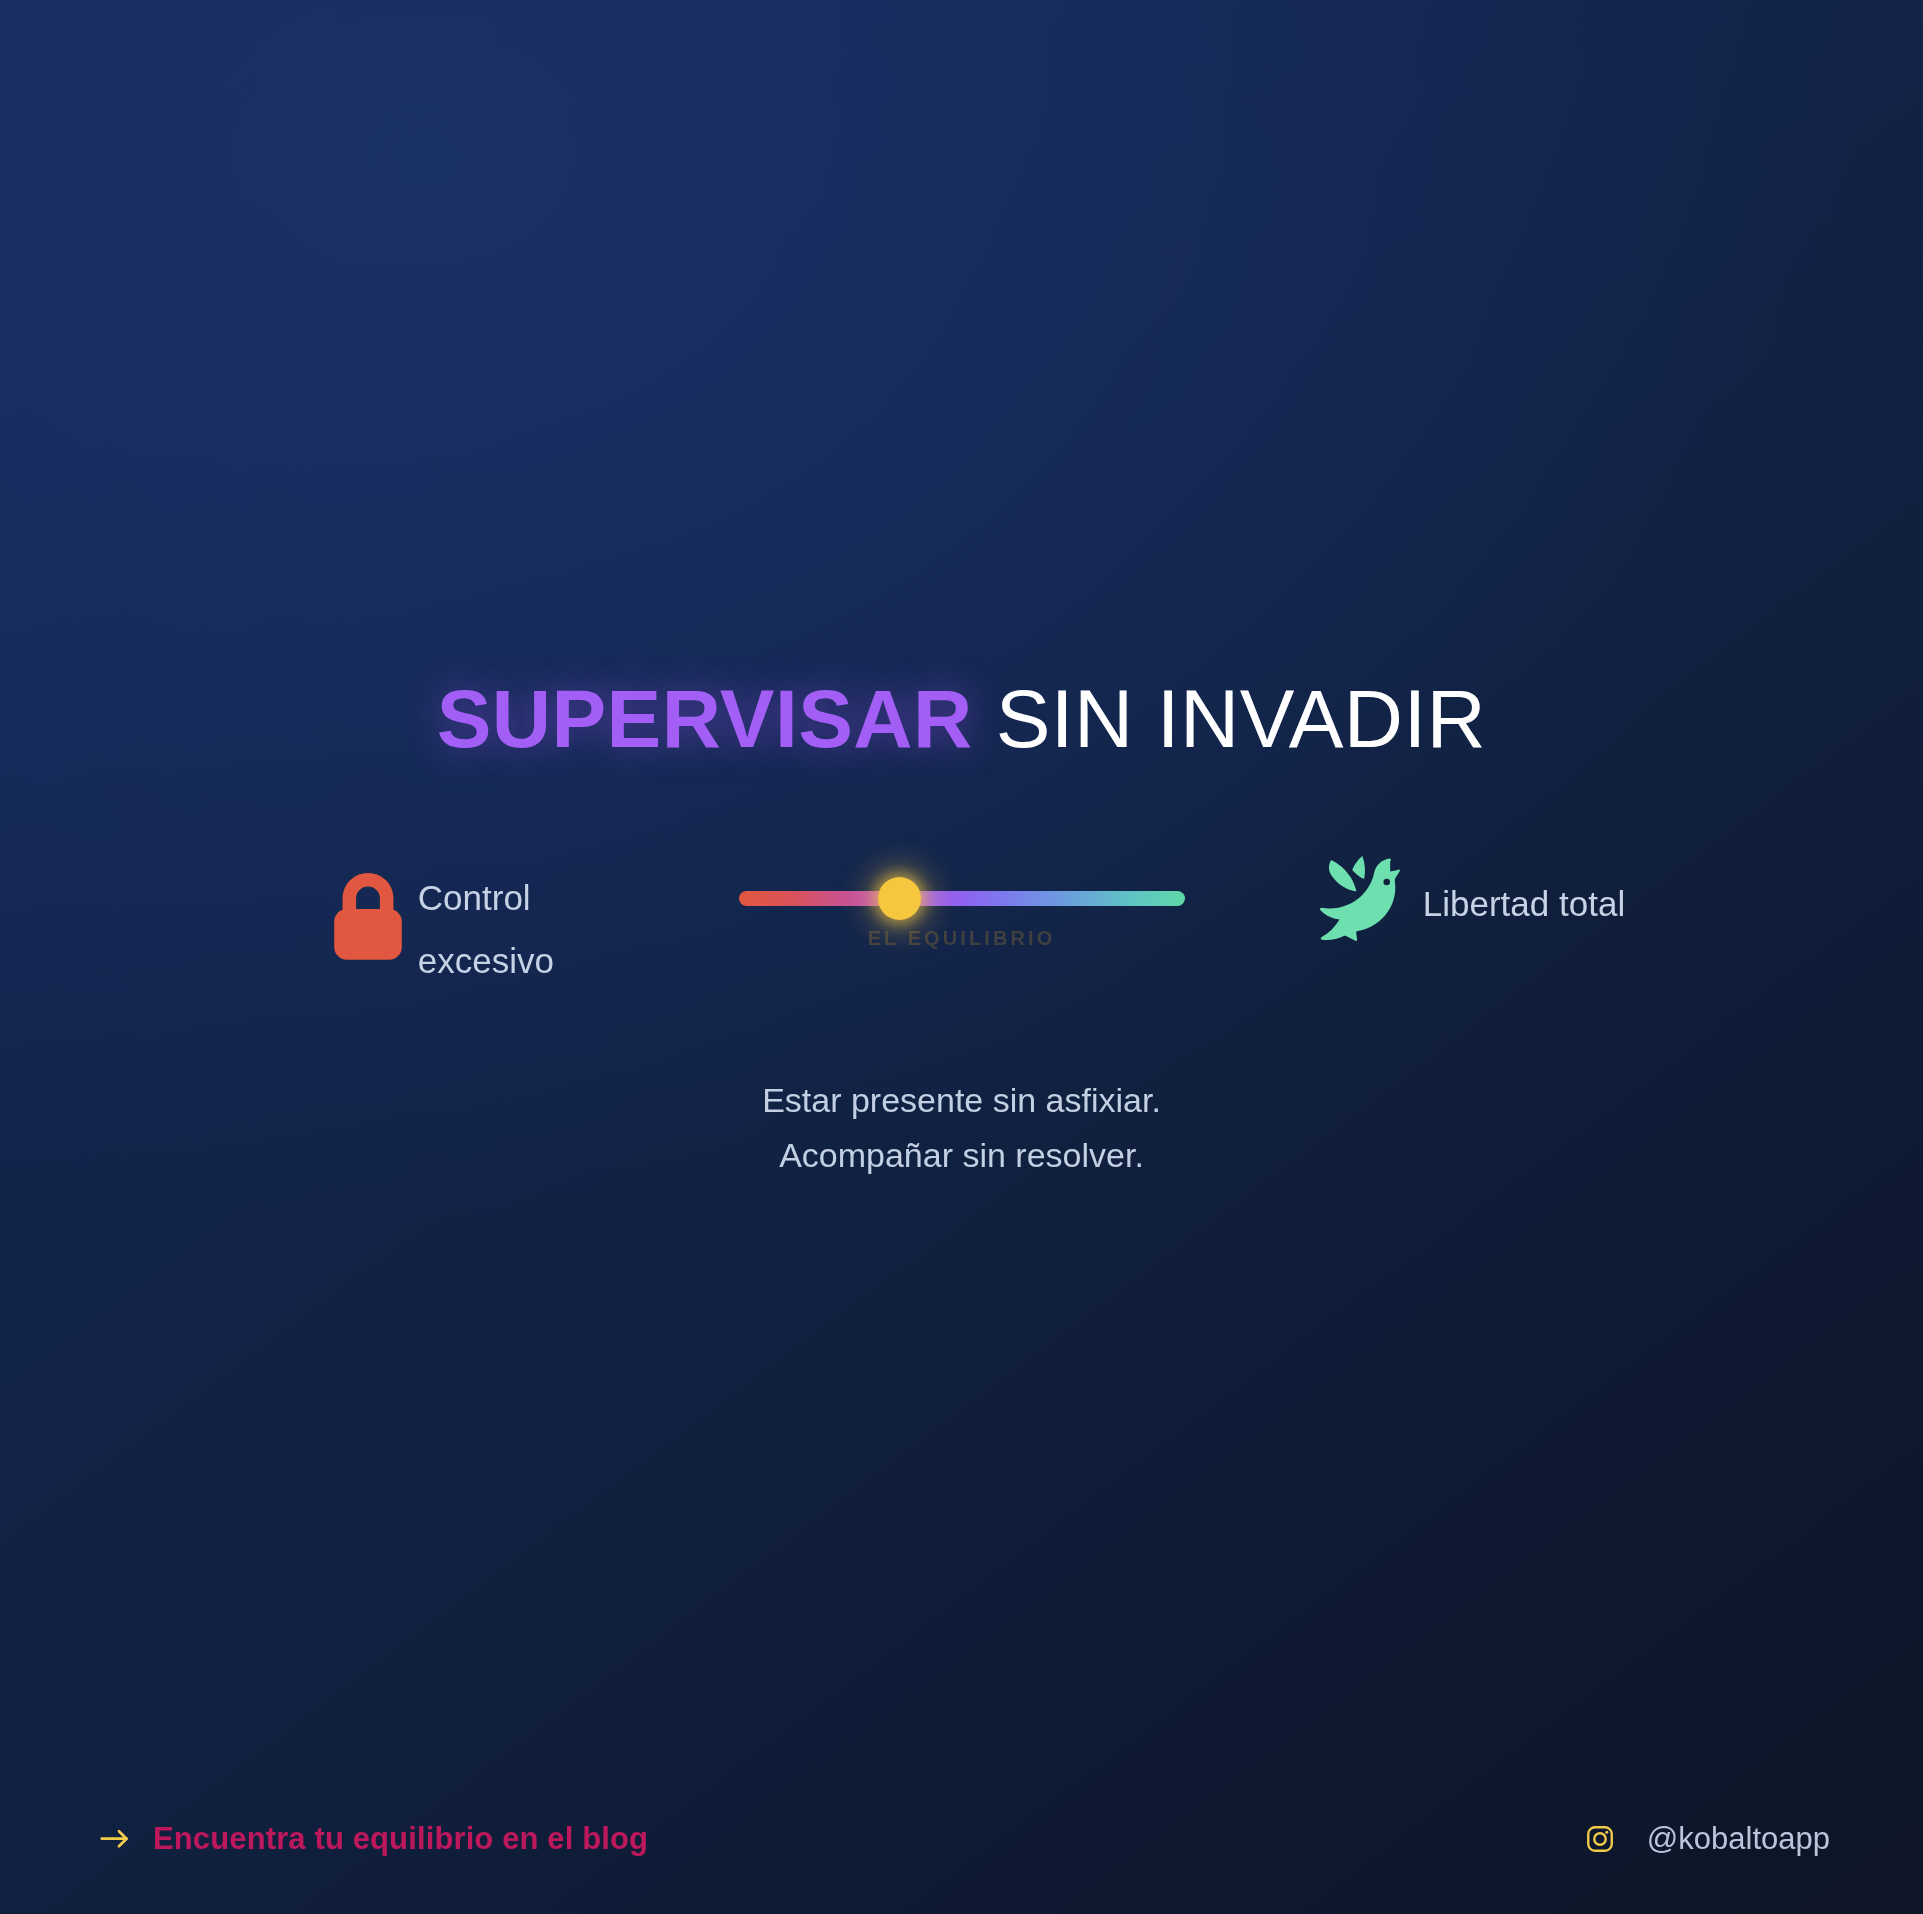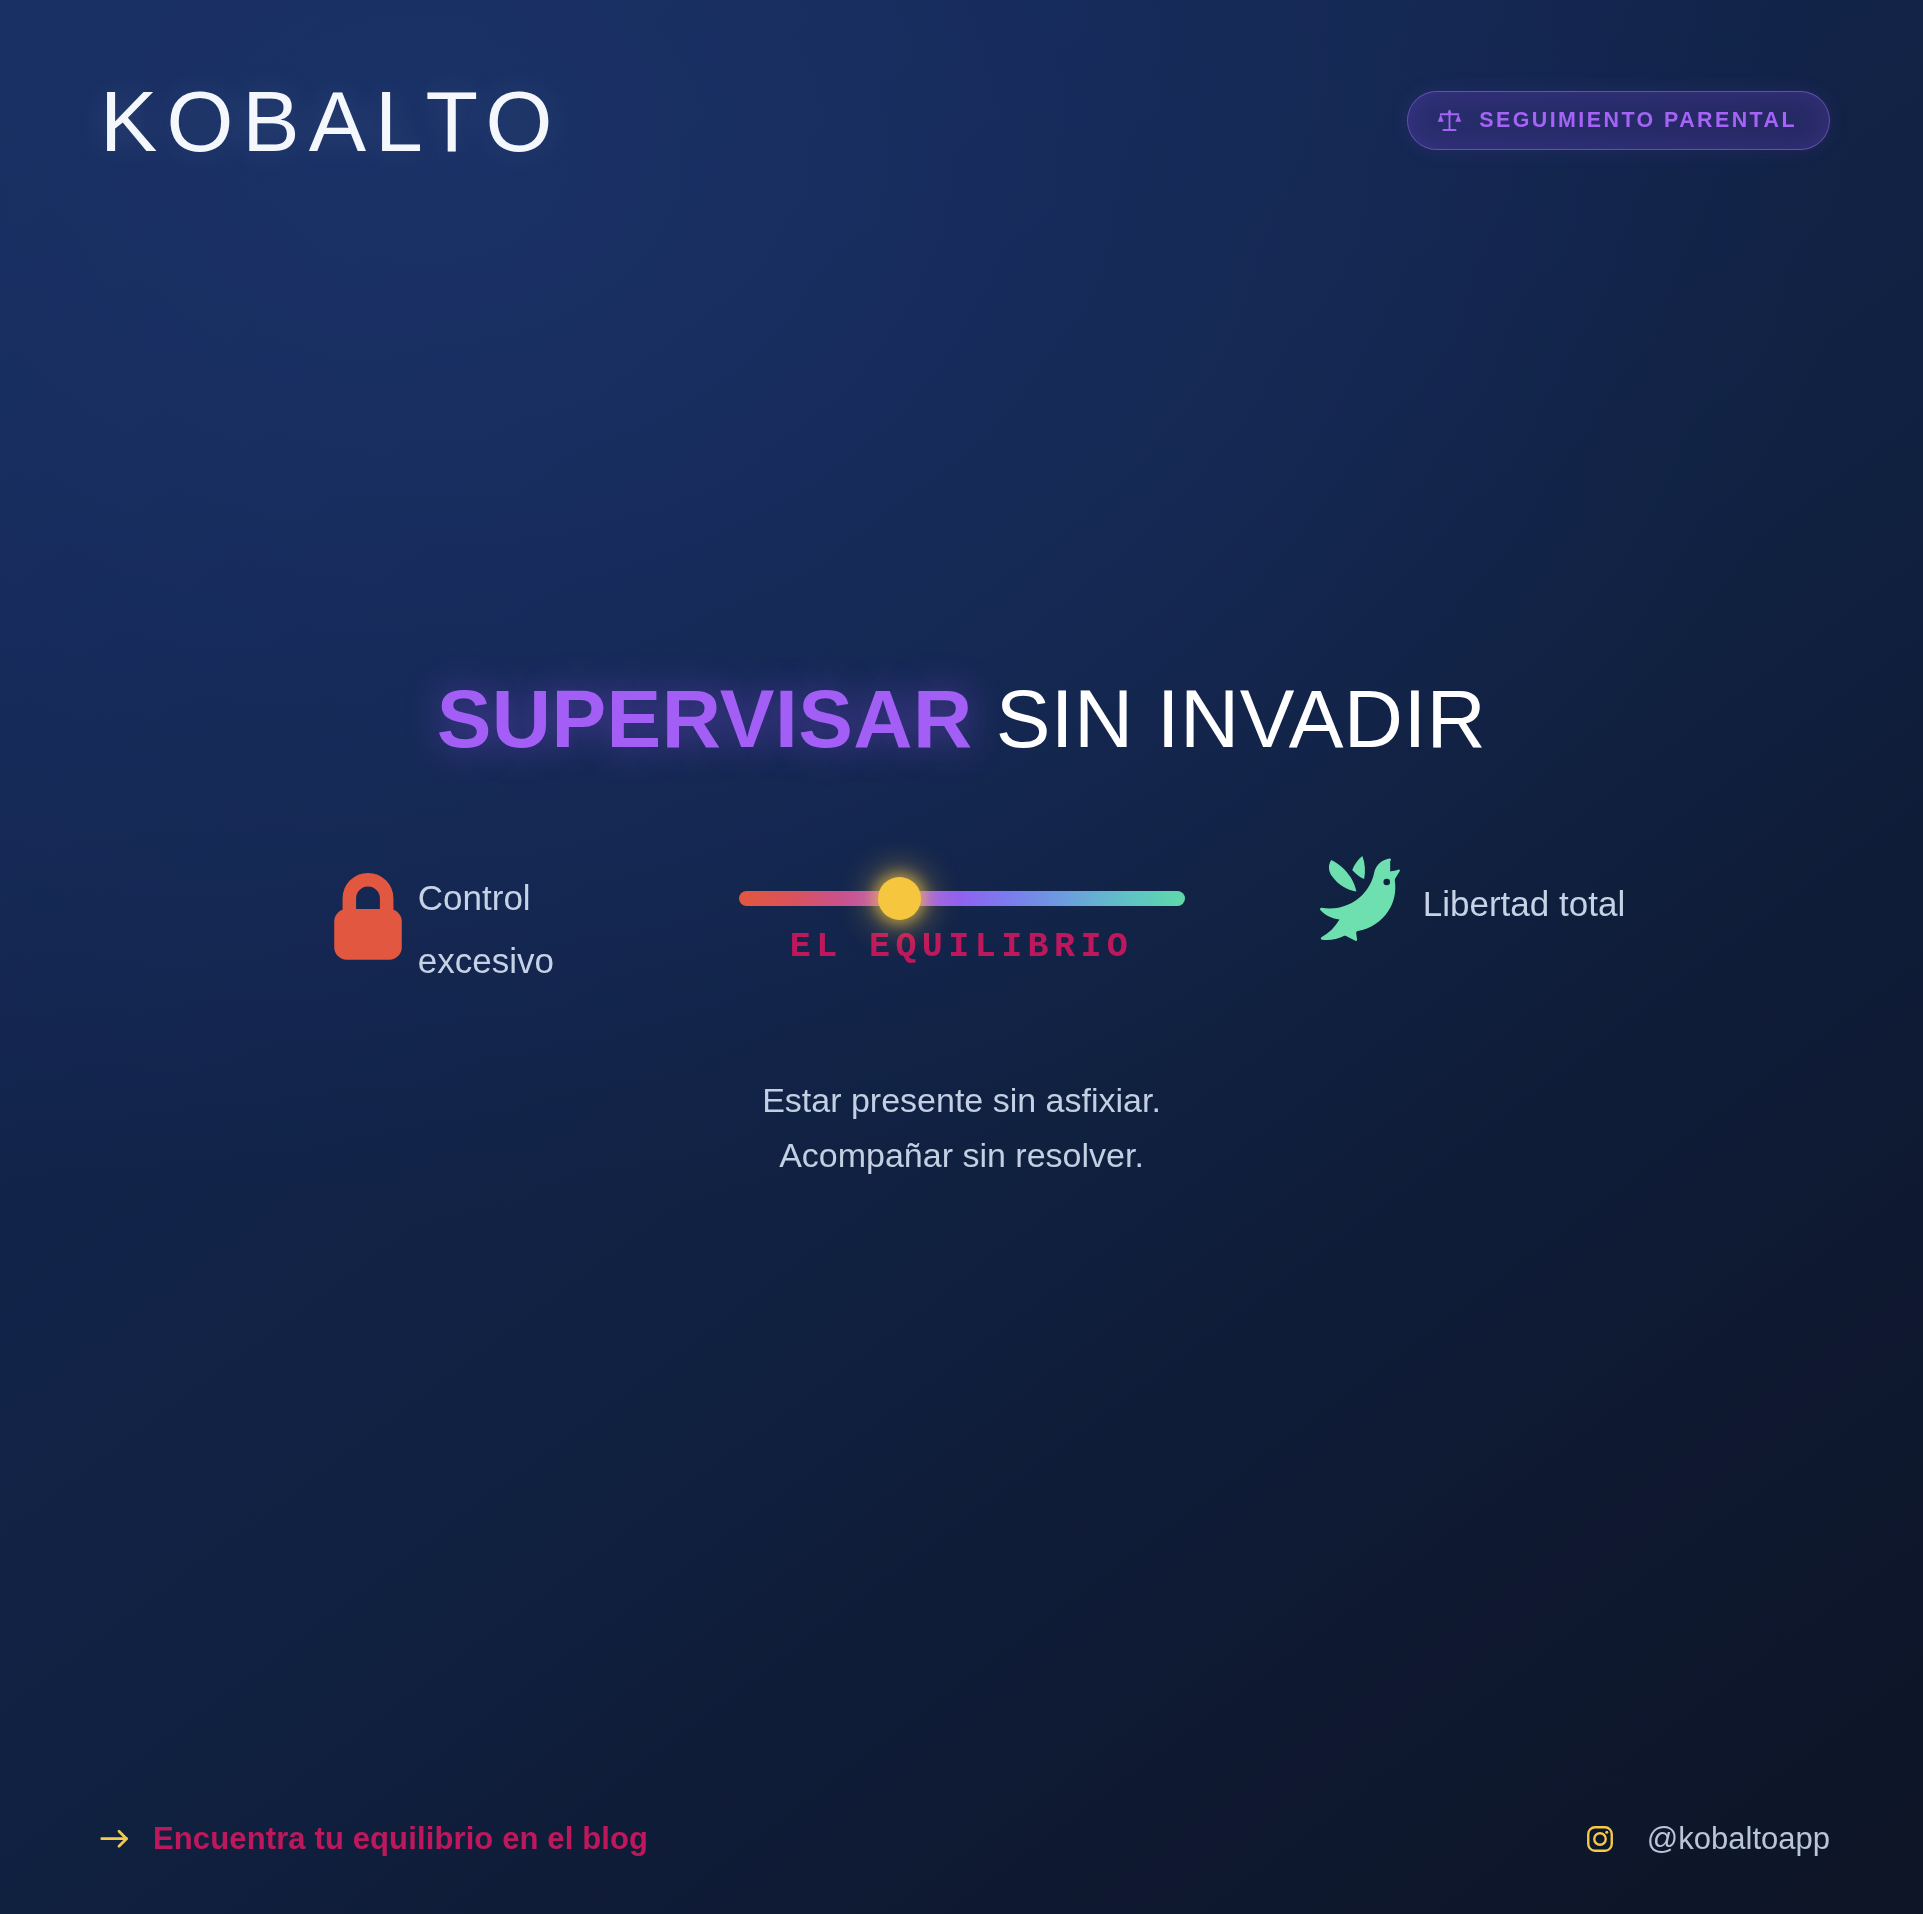--- a/index.html
+++ b/index.html
@@ -162,26 +162,25 @@
     width:43px; height:43px;
     margin:-21.4px 0 0 -21.4px;
     border-radius:50%;
     background:#f6c63f;
     box-shadow:0 0 30px 10.7px rgba(246,198,63,0.38),
                0 0 12.5px 3.6px rgba(246,198,63,0.55);
     cursor:pointer;
   }
   .balance-caption {
     margin-top:21.4px;
-    font-size:35px;
+    font-size:20px;
     font-weight:700;
     letter-spacing:0.155em;
-    color:#be185d;
-    white-space:nowrap;
-    font-family:Liberation Mono, monospace;
+    color:#404040;
+    white-space:nowrap;
   }
 
   
   .subcopy {
     margin-top:80px;
     text-align:center;
     font-size:34px;
     font-weight:300;
     line-height:1.63;
     color:#c3cfe2;
@@ -227,39 +226,20 @@
     font-size:31px;
     font-weight:300;
     color:#b9c5da;
   }
 </style>
 </head>
 <body>
 
 <div class="stage">
 
-  <header class="site-header">
-
-    <div class="brand-logo">KOBALTO</div>
-
-    <div class="parental-badge">
-      <span class="scale-ico">
-        <svg viewBox="0 0 24 24" width="27" height="27" fill="none" stroke="#a564f5" stroke-width="1.7" stroke-linecap="round" stroke-linejoin="round">
-          <path d="M12 3.2v17.2"></path>
-          <path d="M6.6 20.4h10.8"></path>
-          <path d="M4.2 6.4h15.6"></path>
-          <path d="M4.2 6.4 1.6 13.1h5.2z" fill="#a564f5" stroke="none"></path>
-          <path d="M19.8 6.4 17.2 13.1h5.2z" fill="#a564f5" stroke="none"></path>
-          <circle cx="12" cy="5.1" r="1.5" fill="#a564f5" stroke="none"></circle>
-        </svg>
-      </span>
-      <span class="badge-text">SEGUIMIENTO PARENTAL</span>
-    </div>
-
-  </header>
 
   <main class="hero">
 
     <h1 class="headline">
       <span class="hl-accent">SUPERVISAR</span><span class="hl-plain">&nbsp;</span><span class="hl-plain">SIN INVADIR</span>
     </h1>
 
     <section class="spectrum">
 
       <div class="pole pole-left">

